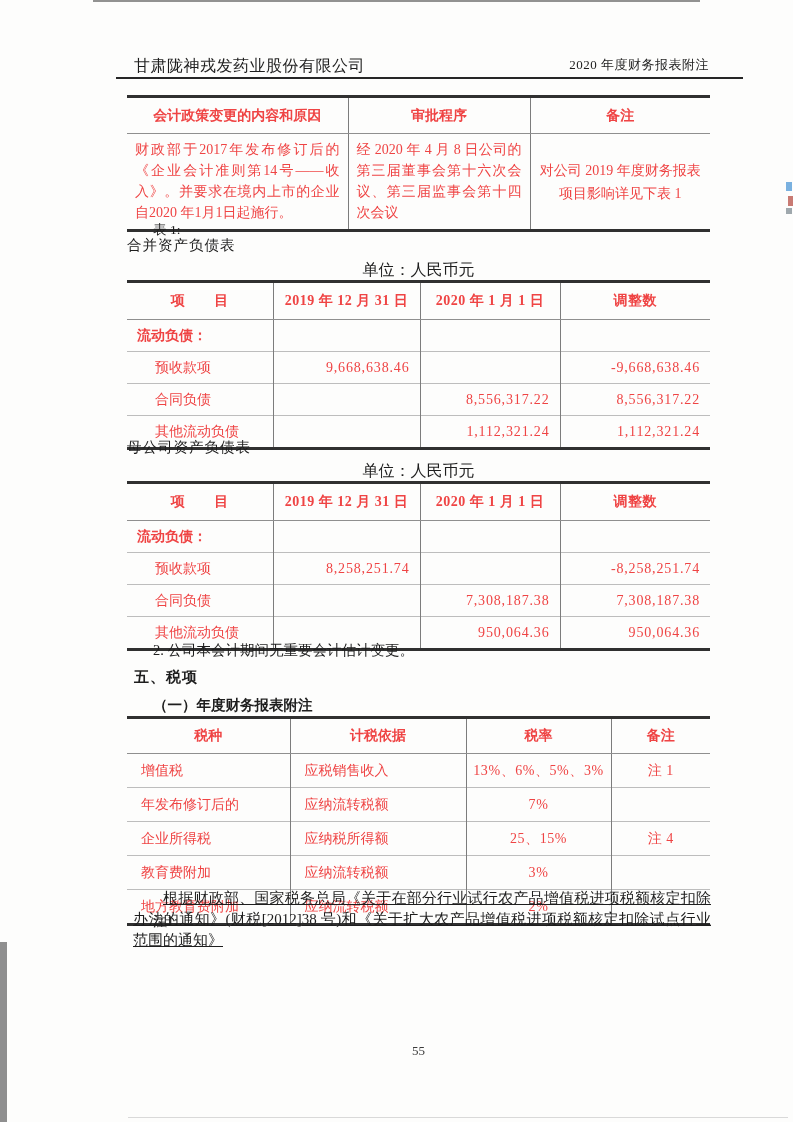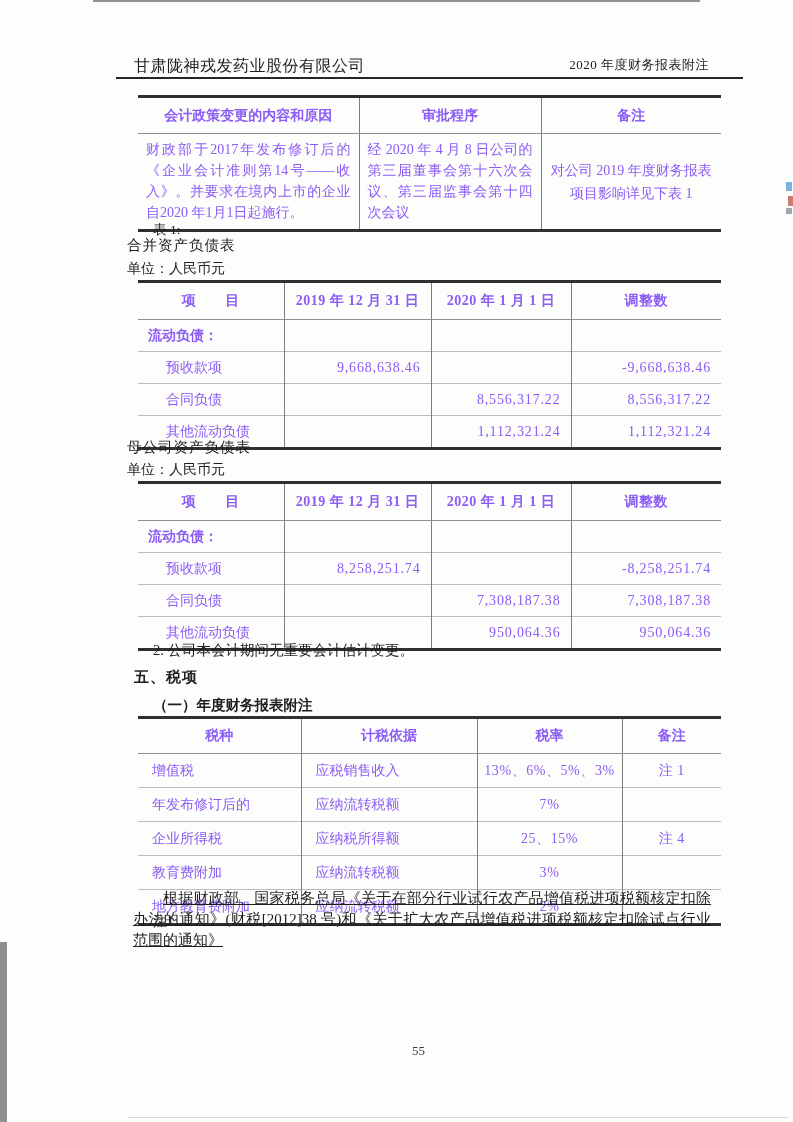--- a/index.html
+++ b/index.html
@@ -18,23 +18,23 @@
   .art-speck-gray  { left:786px; top:208px;  width:6px;   height:6px;  background:#9fa8ad; }
   .art-bottom-line { left:128px; top:1117px; width:660px; height:1px;  background:#d9d9d9; }
 
   
   .hdr-company { position:absolute; left:134px; top:56px; font-size:16px; letter-spacing:.5px; }
   .hdr-title   { position:absolute; right:84px; top:56px; font-size:13px; letter-spacing:.5px; }
   .hdr-rule    { position:absolute; left:116px; top:77px; width:627px; height:2px; background:#262626; }
 
   
   table.tbl {
-    position:absolute; left:138px; width:583px;
+    position:absolute; left:127px; width:583px;
     border-collapse:collapse; table-layout:fixed;
-    font-size:14px; color:#8b5cf6;
+    font-size:14px; color:#ef4444;
     border-top:3px solid #303030; border-bottom:3px solid #303030;
   }
   table.tbl th { font-weight:600; text-align:center; border-bottom:1px solid #8f8f8f; }
   table.tbl td { border-top:1px solid #bdbdbd; }
   table.tbl th:not(:last-child), table.tbl td:not(:last-child) { border-right:1px solid #7c7c7c; }
 
   
   table.policy { top:95px; }
   table.policy th { height:33px; font-size:14px; }
   table.policy td { vertical-align:top; padding:5px 8px 6px 8px; line-height:21px; text-align:justify; }
@@ -55,21 +55,21 @@
   table.tax th { height:32px; }
   table.tax td { height:31px; }
   table.tax td.lft { padding-left:14px; }
   table.tax td.ctr { text-align:center; letter-spacing:.04em; }
 
   
   .tbl1-label  { position:absolute; left:153px; top:221px; font-size:13.5px; }
   .sec-title   { position:absolute; left:127px; width:583px; font-size:14.5px; letter-spacing:1px; }
   .t-cons      { top:236px; }
   .t-parent    { top:438px; }
-  .unit        { position:absolute; left:127px; width:583px; text-align:left; font-size:14px; }
+  .unit        { position:absolute; left:127px; width:583px; text-align:center; font-size:16px; }
   .u-cons      { top:260px; }
   .u-parent    { top:461px; }
   .note-est    { position:absolute; left:153px; top:641px; font-size:14.5px; }
   .sec5        { position:absolute; left:134px; top:668px; font-size:15px; font-weight:700; letter-spacing:1px; }
   .sec51       { position:absolute; left:153px; top:696px; font-size:14.5px; font-weight:700; }
   .note1-label { position:absolute; left:153px; top:913px; font-size:14px; }
   .note1-para  { position:absolute; left:133px; top:888px; width:578px; font-size:15px;
                  line-height:21px; text-indent:2em; text-align:justify;text-decoration:underline; }
   .page-num    { position:absolute; left:127px; top:1043px; width:583px; text-align:center; font-size:13px; color:#3a3a3a; }
 </style>

